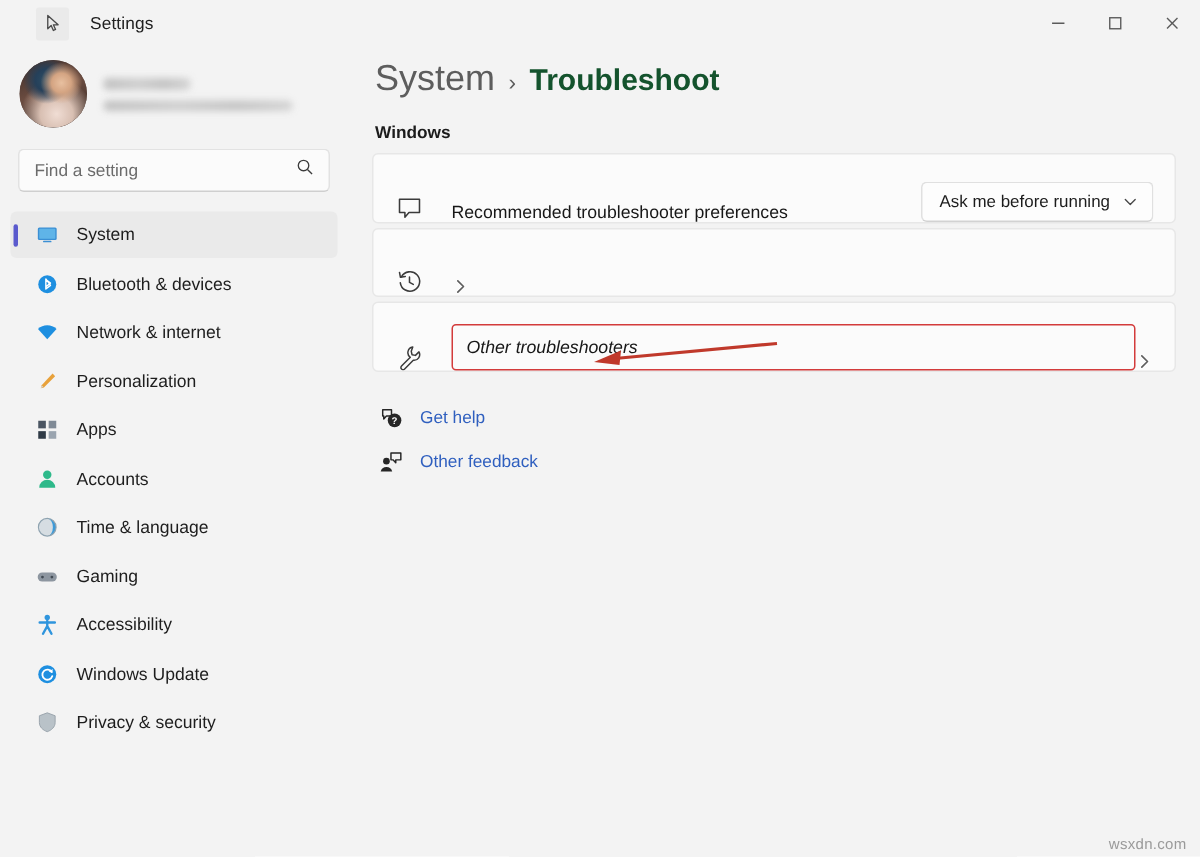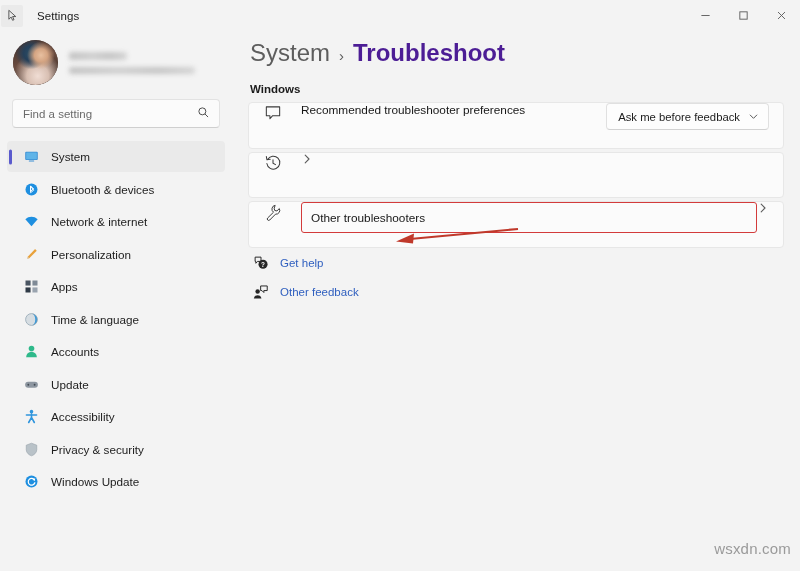--- a/index.html
+++ b/index.html
@@ -20,21 +20,21 @@
   
   .titlebar {
     height: 31px;
     background: #f3f3f3;
     display: flex;
     align-items: center;
     flex: 0 0 auto;
     position: relative;
     z-index: 5;
   }
-  .tb-left { display: flex; align-items: center; padding-left: 1px; }
+  .tb-left { display: flex; align-items: center; padding-left: 24px; }
   .cursor-icon {
     width: 22px; height: 22px;
     display: flex; align-items: center; justify-content: center;
     background: #eaeaea;
     border-radius: 2px;
   }
   .tb-title {
     font-size: 11.5px;
     color: #202020;
     margin-left: 14px;
@@ -156,36 +156,36 @@
     min-width: 0;
     overflow: hidden;
   }
   .breadcrumb {
     display: flex; align-items: baseline; gap: 9px;
     padding-left: 2px;
     margin-bottom: 16px;
   }
   .bc-parent { font-size: 24px; color: #5d5d5d; font-weight: 400; }
   .bc-sep { font-size: 15px; color: #5d5d5d; }
-  .bc-current { font-size: 24px; color: #4c1d95; font-weight: 700; }
+  .bc-current { font-size: 20px; color: #14532d; font-weight: 700; }
 
   .section-label {
     font-size: 11.5px;
     font-weight: 600;
     color: #1b1b1b;
     margin: 0 0 7px 2px;
   }
 
   .cards { display: flex; flex-direction: column; gap: 3px; }
   .card {
     background: #fbfbfb;
     border: 1px solid #e7e7e7;
     border-radius: 4px;
     display: flex;
-    align-items: flex-start;
+    align-items: flex-end;
     padding: 0 14px 0 14px;
     min-height: 46px;
   }
   .card.tall { min-height: 47px; }
   .card-ico {
     width: 19px; height: 19px;
     flex: 0 0 19px;
     margin-right: 19px;
     display: flex; align-items: center; justify-content: center;
     color: #3b3b3b;
@@ -212,41 +212,42 @@
   }
   .dd-chev { color: #4a4a4a; display: flex; }
 
   
   .hl-box {
     border: 1.7px solid #d33b3b;
     border-radius: 3px;
     padding: 5px 9px 6px 9px;
     display: inline-block;
     background: transparent;
+    font-style: italic;
   }
   .hl-box .card-title { font-size: 11.8px; }
 
-  .links { margin-top: 6px; display: flex; flex-direction: column; gap: 12px; padding-left: 4px; }
+  .links { margin-top: 22px; display: flex; flex-direction: column; gap: 12px; padding-left: 4px; }
   .link-row { display: flex; align-items: center; gap: 11px; }
   .link-ico { width: 17px; height: 17px; display: flex; align-items: center; justify-content: center; color: #262626; }
   .link-text { font-size: 11.5px; color: #2f5fbf; }
 
   
   .annotation-arrow {
     position: absolute;
     left: 390px; top: 225px;
     width: 130px; height: 24px;
     pointer-events: none;
     z-index: 8;
   }
 
   .watermark {
     position: absolute;
-    right: 9px; bottom: 14px;
-    font-size: 15px;
+    right: 9px; bottom: 2px;
+    font-size: 10px;
     color: #9a9a9a;
     letter-spacing: .2px;
   }
 </style>
 </head>
 <body>
 
 <div class="window">
 
   <div class="titlebar">
@@ -355,77 +356,77 @@
               <rect x="1.6" y="9" width="5.4" height="5.4" fill="#2f3a46"></rect>
               <rect x="9" y="9" width="5.4" height="5.4" fill="#9aa4af"></rect>
             </svg>
           </span>
           <span>Apps</span>
         </div>
 
         <div class="navitem">
           <span class="nav-ico">
             <svg width="15" height="15" viewBox="0 0 16 16">
+              <circle cx="8" cy="4.8" r="3" fill="#2eb98a"></circle>
+              <path d="M2.3 14 A5.7 5.7 0 0 1 13.7 14 Z" fill="#2eb98a"></path>
+            </svg>
+          </span>
+          <span>Accounts</span>
+        </div>
+
+        <div class="navitem">
+          <span class="nav-ico">
+            <svg width="15" height="15" viewBox="0 0 16 16">
               <circle cx="8" cy="8" r="6.3" fill="#d6dde2"></circle>
               <path d="M8 1.7 A6.3 6.3 0 0 1 8 14.3 A4 6.3 0 0 0 8 1.7" fill="#3d9ad8"></path>
               <circle cx="8" cy="8" r="6.3" fill="none" stroke="#8fa3b0" stroke-width=".8"></circle>
             </svg>
           </span>
           <span>Time &amp; language</span>
         </div>
 
         <div class="navitem">
           <span class="nav-ico">
             <svg width="15" height="15" viewBox="0 0 16 16">
-              <circle cx="8" cy="4.8" r="3" fill="#2eb98a"></circle>
-              <path d="M2.3 14 A5.7 5.7 0 0 1 13.7 14 Z" fill="#2eb98a"></path>
-            </svg>
-          </span>
-          <span>Accounts</span>
-        </div>
-
-        <div class="navitem">
-          <span class="nav-ico">
-            <svg width="15" height="15" viewBox="0 0 16 16">
               <rect x="1.2" y="5" width="13.6" height="6.4" rx="3.2" fill="#8d96a0"></rect>
               <circle cx="4.6" cy="8.2" r="1" fill="#424b54"></circle>
               <circle cx="11.3" cy="8.2" r="1" fill="#424b54"></circle>
             </svg>
           </span>
-          <span>Update</span>
+          <span>Gaming</span>
         </div>
 
         <div class="navitem">
           <span class="nav-ico">
             <svg width="15" height="15" viewBox="0 0 16 16">
               <circle cx="8" cy="2.8" r="1.9" fill="#2f95dd"></circle>
               <path d="M8 5.2 L8 9 M2.6 6.4 L13.4 6.4 M8 9 L5 14.4 M8 9 L11 14.4" stroke="#2f95dd" stroke-width="1.7" stroke-linecap="round" fill="none"></path>
             </svg>
           </span>
           <span>Accessibility</span>
-        </div>
-
-        <div class="navitem">
-          <span class="nav-ico">
-            <svg width="15" height="15" viewBox="0 0 16 16">
-              <path d="M8 1.3 L13.6 3.4 L13.6 8.2 C13.6 11.4 11 13.7 8 14.7 C5 13.7 2.4 11.4 2.4 8.2 L2.4 3.4 Z" fill="#b9c2c8" stroke="#9aa5ad" stroke-width=".7"></path>
-            </svg>
-          </span>
-          <span>Privacy &amp; security</span>
         </div>
 
         <div class="navitem">
           <span class="nav-ico">
             <svg width="15" height="15" viewBox="0 0 16 16">
               <circle cx="8" cy="8" r="6.4" fill="#1e8fe0"></circle>
               <path d="M11.2 6.4 A3.6 3.6 0 1 0 11.6 9.3" fill="none" stroke="#fff" stroke-width="1.3" stroke-linecap="round"></path>
               <path d="M11.9 4.2 L11.6 7 L9 6.3 Z" fill="#fff"></path>
             </svg>
           </span>
           <span>Windows Update</span>
+        </div>
+
+        <div class="navitem">
+          <span class="nav-ico">
+            <svg width="15" height="15" viewBox="0 0 16 16">
+              <path d="M8 1.3 L13.6 3.4 L13.6 8.2 C13.6 11.4 11 13.7 8 14.7 C5 13.7 2.4 11.4 2.4 8.2 L2.4 3.4 Z" fill="#b9c2c8" stroke="#9aa5ad" stroke-width=".7"></path>
+            </svg>
+          </span>
+          <span>Privacy &amp; security</span>
         </div>
 
       </div>
     </div>
 
     <div class="main">
 
       <div class="breadcrumb">
         <span class="bc-parent">System</span>
         <span class="bc-sep">›</span>
@@ -439,21 +440,21 @@
         <div class="card tall">
           <span class="card-ico">
             <svg width="18" height="18" viewBox="0 0 20 20">
               <path d="M2.6 3.2 L17.4 3.2 L17.4 13 L9.6 13 L6.6 16.4 L6.6 13 L2.6 13 Z" fill="none" stroke="#3b3b3b" stroke-width="1.15" stroke-linejoin="round"></path>
             </svg>
           </span>
           <div class="card-text">
             <span class="card-title">Recommended troubleshooter preferences</span>
           </div>
           <div class="dropdown">
-            <span>Ask me before feedback</span>
+            <span>Ask me before running</span>
             <span class="dd-chev">
               <svg width="11" height="11" viewBox="0 0 12 12">
                 <path d="M2.4 4.4 L6 8 L9.6 4.4" fill="none" stroke="#4a4a4a" stroke-width="1" stroke-linecap="round" stroke-linejoin="round"></path>
               </svg>
             </span>
           </div>
         </div>
 
         <div class="card">
           <span class="card-ico">

